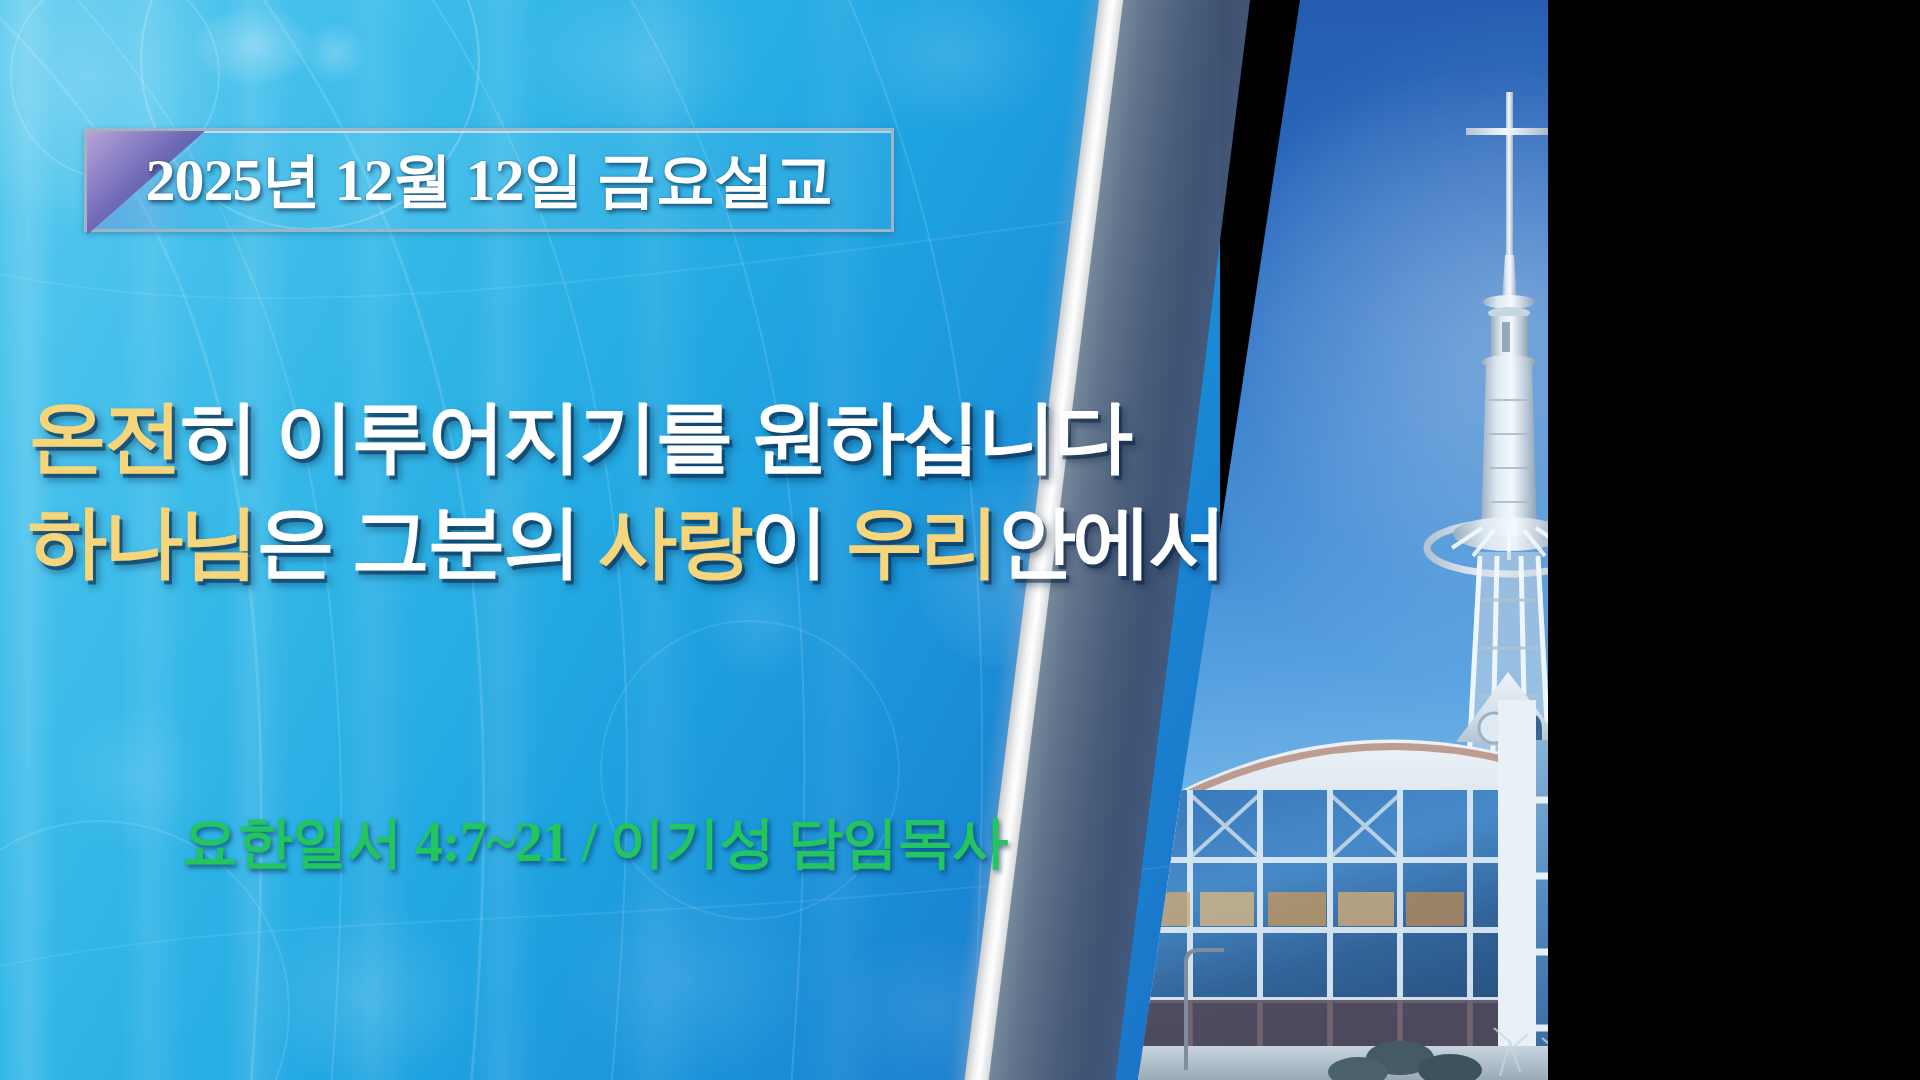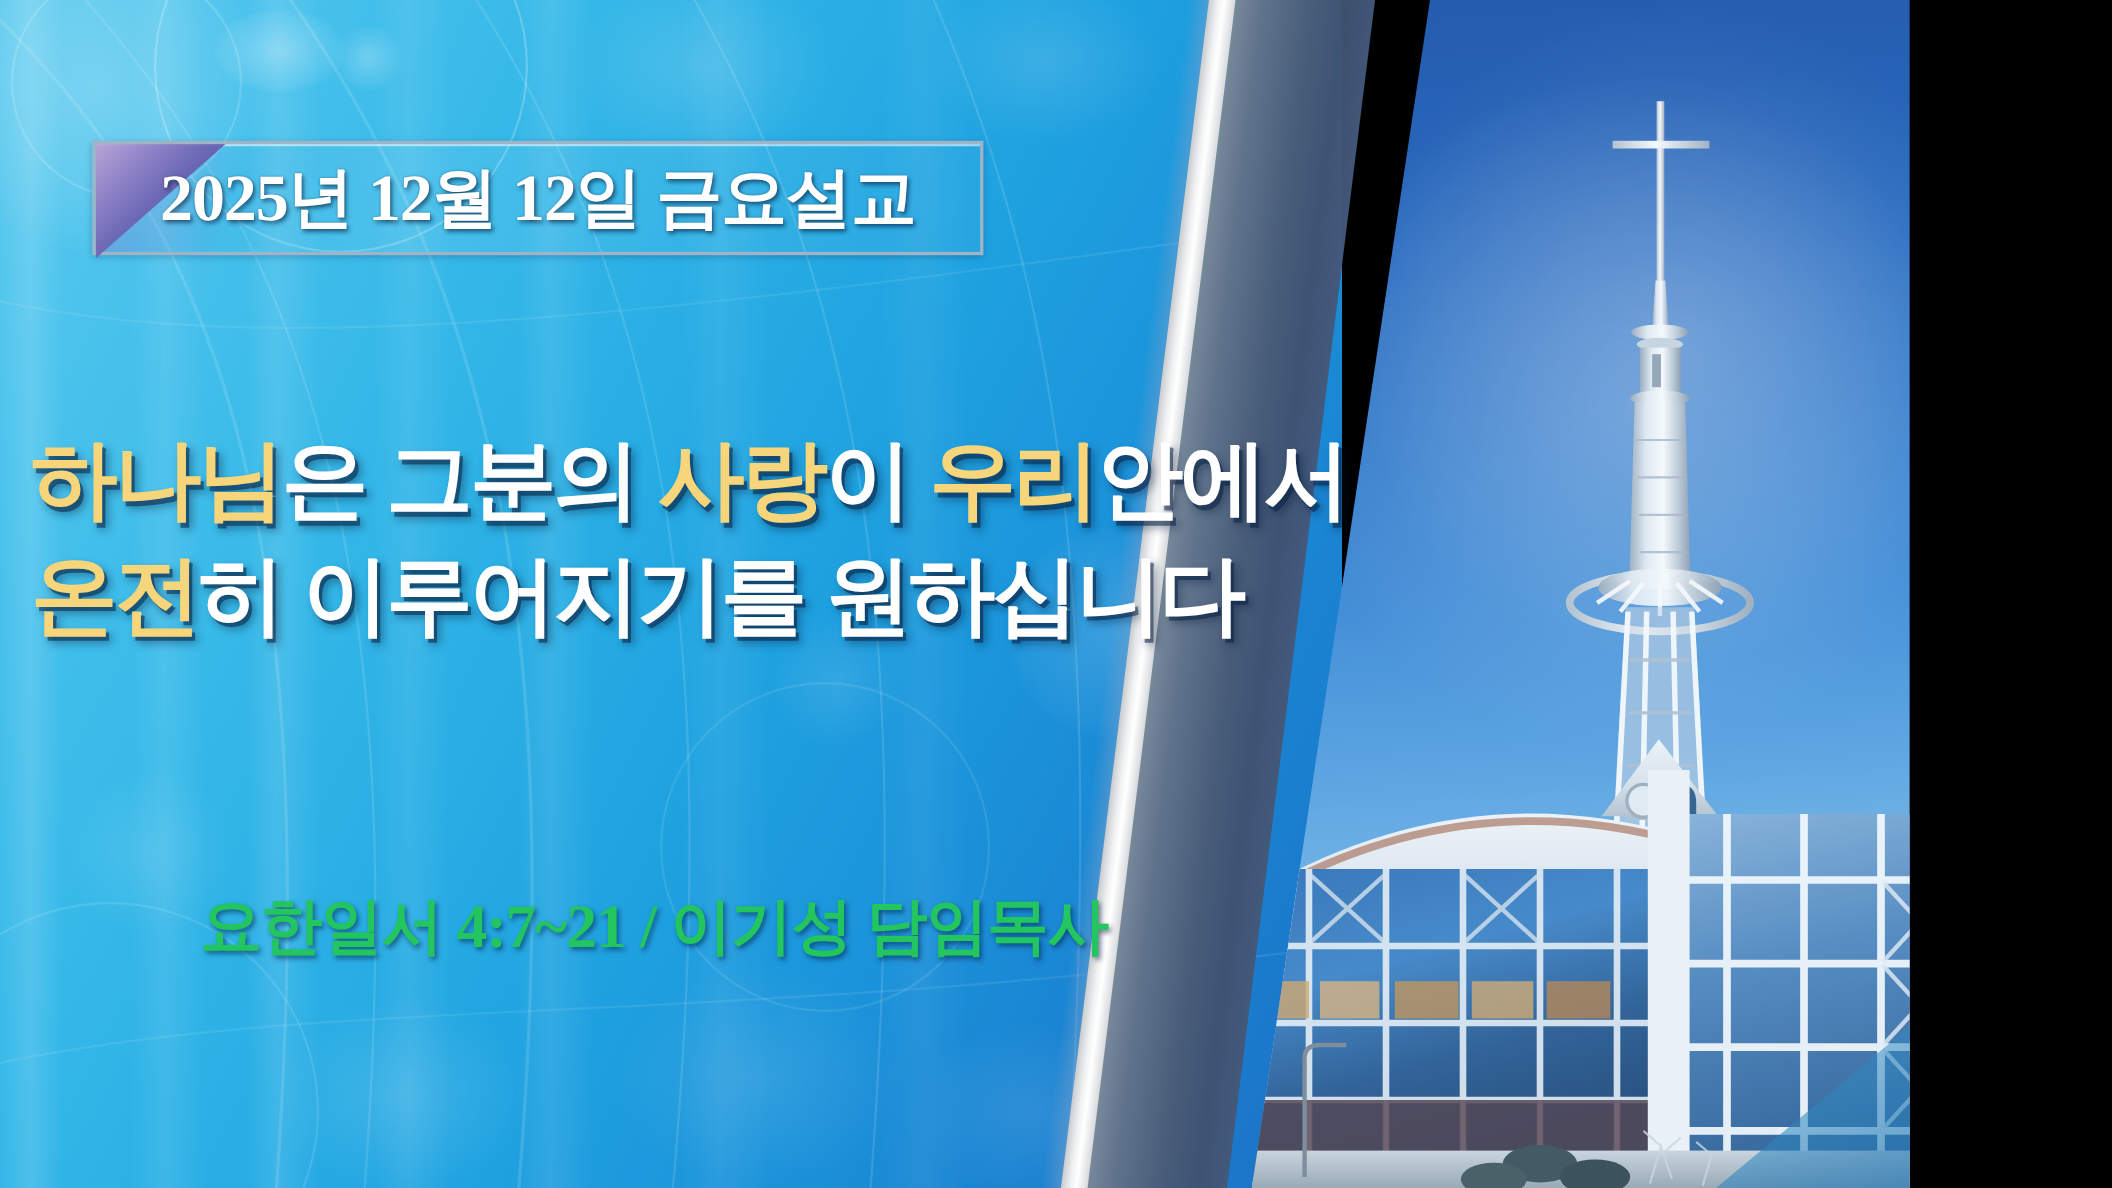--- a/index.html
+++ b/index.html
@@ -1,19 +1,19 @@
 <!DOCTYPE html>
 <html><head>
 <meta charset="utf-8">
 <style>
   * { margin:0; padding:0; box-sizing:border-box; }
   html,body { width:1920px; height:1080px; overflow:hidden; background:#000; }
 
   #stage {
-    position:relative; width:1736px; height:1080px;
+    position:relative; width:1548px; height:1080px;
     font-family:"Liberation Serif", serif;
     overflow:hidden;
   }
 
   
   #left-bg {
     position:absolute; left:0; top:0; width:1220px; height:1080px;
     background:
       linear-gradient(118deg,
         #5ecbee 0%,
@@ -384,22 +384,22 @@
   <div id="divider-dark"></div>
   <div id="divider-light"></div>
 
   <div id="date-banner">
     <div id="banner-corner"></div>
     <div id="date-text">2025년 12월 12일 금요설교</div>
   </div>
 
   <div id="title-block">
     <div class="title-line">
+      <span class="g">온전</span><span class="w">히 이루어지기를 원하십니다</span>
+    </div>
+    <div class="title-line">
       <span class="g">하나님</span><span class="w">은 그분의 </span><span class="g">사랑</span><span class="w">이 </span><span class="g">우리</span><span class="w">안에서</span>
     </div>
-    <div class="title-line">
-      <span class="g">온전</span><span class="w">히 이루어지기를 원하십니다</span>
-    </div>
   </div>
 
   <div id="scripture">요한일서 4:7~21 / 이기성 담임목사</div>
 
 </div>
 
 </body></html>

